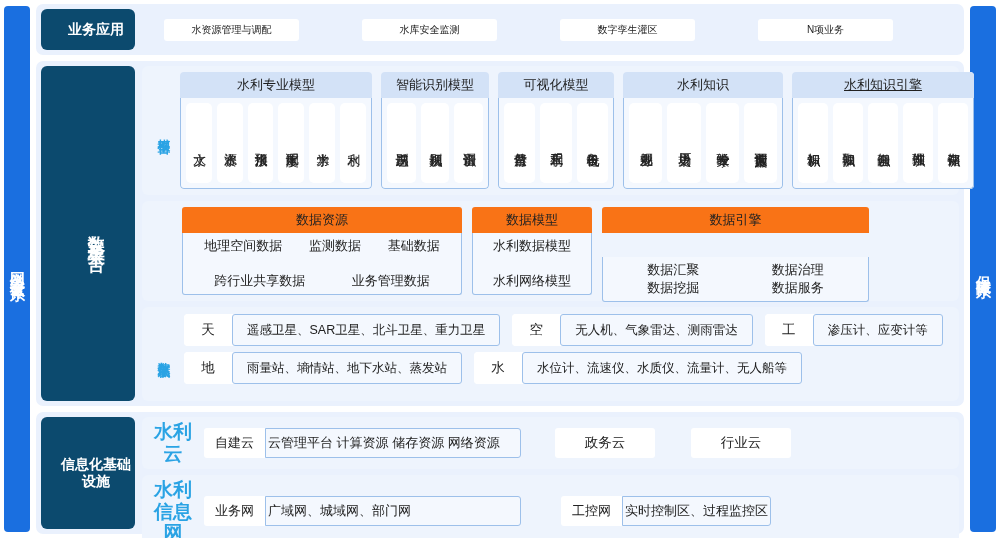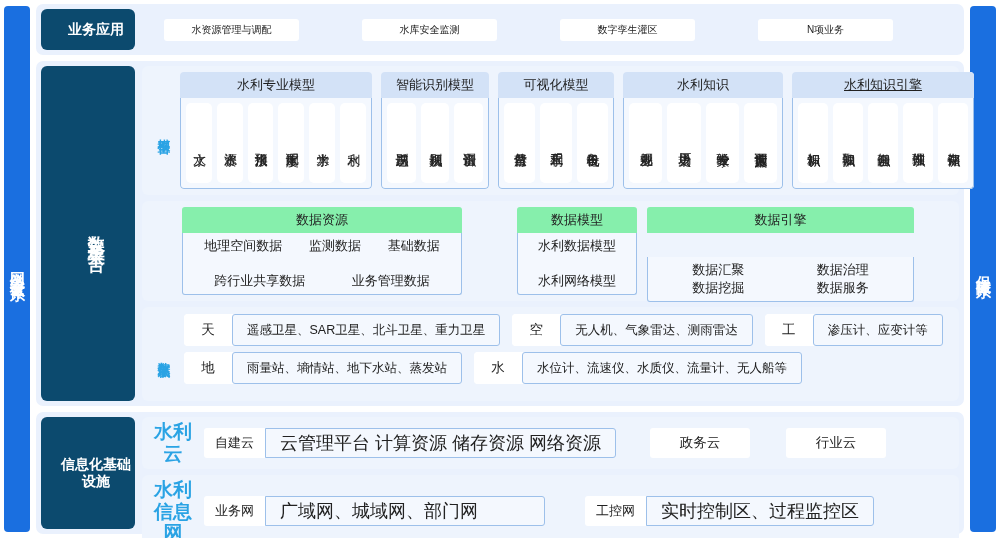--- a/index.html
+++ b/index.html
@@ -99,32 +99,32 @@
   .g-ai{flex:0 0 108px;}
   .g-vis{flex:0 0 116px;}
   .g-know{flex:0 0 160px;}
   .g-eng{flex:0 0 182px;text-decoration:underline;}
 
   
   #row-data{height:100px;}
   #data-groups{display:flex;gap:10px;align-items:stretch;width:100%;padding:2px 6px 2px 2px;}
   .dgroup{display:flex;flex-direction:column;border-radius:4px;}
   .dgroup-title{
-    background:#86efac;font-size:13px;text-align:center;padding:4px 6px;
+    background:#f97316;font-size:13px;text-align:center;padding:4px 6px;
     border-radius:3px 3px 0 0;
   }
   .dgroup-body{
     flex:1 1 auto;border:1px solid #9dc0ea;border-top:none;border-radius:0 0 3px 3px;
     background:#f4f8fe;display:flex;flex-direction:column;justify-content:space-between;
     padding:4px 8px;box-sizing:border-box;
   }
   .dline{display:flex;justify-content:space-around;align-items:center;font-size:13px;white-space:nowrap;}
   .dline span{padding:0 4px;}
   .g-res{flex:0 0 280px;}
-  .g-dmodel{flex:0 0 120px;margin-left:45px;}
+  .g-dmodel{flex:0 0 120px;}
   .g-dengine{flex:0 0 267px;gap:24px;}
   .g-dengine .dline{justify-content:space-around;}
 
   
   #row-sense{height:96px;}
   #sense-wrap{display:flex;flex-direction:column;gap:6px;width:100%;padding:3px 4px;box-sizing:border-box;}
   .sense-line{display:flex;align-items:center;gap:12px;}
   .sense-unit{display:flex;align-items:stretch;background:#fff;border-radius:4px;height:32px;}
   .sense-key{
     width:48px;display:flex;align-items:center;justify-content:center;
@@ -146,21 +146,21 @@
     flex:0 0 50px;color:#2aa3e4;font-weight:bold;font-size:19px;
     text-align:center;line-height:1.15;
   }
   .combo{display:flex;align-items:stretch;height:30px;margin-left:6px;}
   .combo-key{
     background:#fff;border-radius:3px 0 0 3px;padding:0 11px;
     display:flex;align-items:center;font-size:13px;white-space:nowrap;
   }
   .combo-val{
     border:1px solid #9dc0ea;background:#f4f8fe;border-radius:0 3px 3px 0;
-    padding:0 14px;display:flex;align-items:center;font-size:18px;white-space:nowrap;
+    padding:0 2px;display:flex;align-items:center;font-size:13px;white-space:nowrap;
   }
   .combo-val.wide{min-width:250px;}
   .plain-chip{
     background:#fff;border-radius:3px;height:30px;width:100px;
     display:flex;align-items:center;justify-content:center;font-size:13.5px;
   }
 </style>
 </head>
 <body>
 

